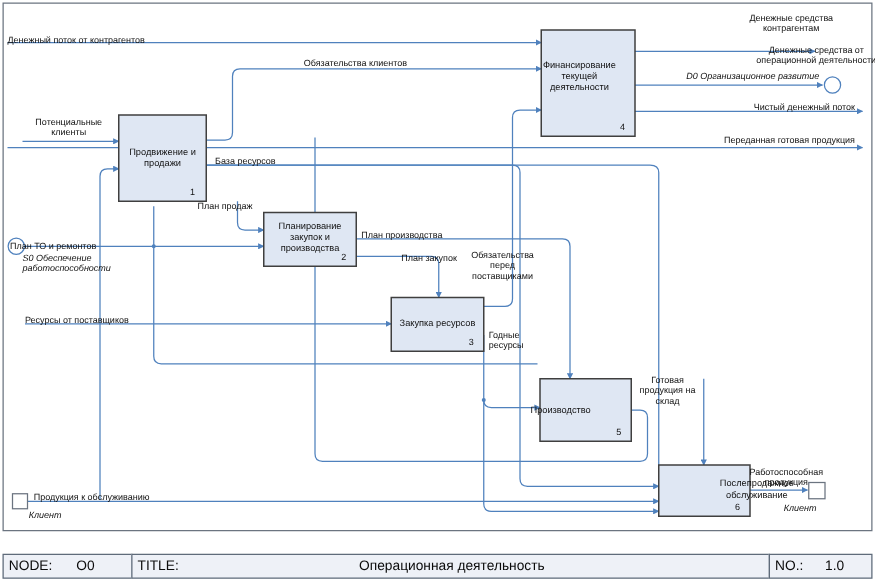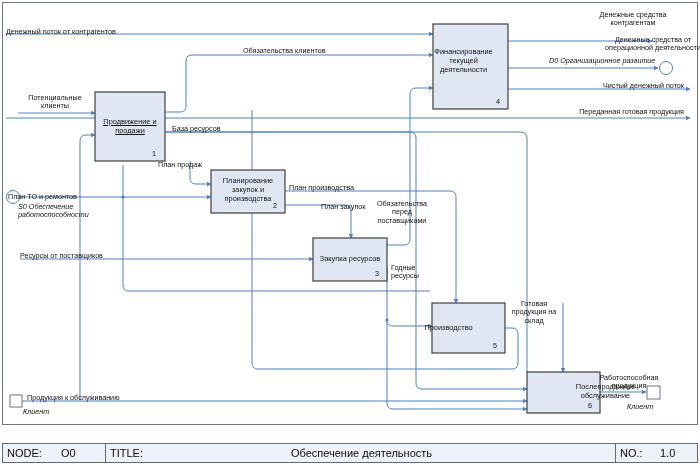--- a/index.html
+++ b/index.html
@@ -92,21 +92,21 @@
     <g>
       <rect x="95" y="92" width="70" height="69" fill="#dfe7f3" stroke="#3f3f3f" stroke-width="1.2"></rect>
       <rect x="211" y="170" width="74" height="43" fill="#dfe7f3" stroke="#3f3f3f" stroke-width="1.2"></rect>
       <rect x="313" y="238" width="74" height="43" fill="#dfe7f3" stroke="#3f3f3f" stroke-width="1.2"></rect>
       <rect x="433" y="24" width="75" height="85" fill="#dfe7f3" stroke="#3f3f3f" stroke-width="1.2"></rect>
       <rect x="432" y="303" width="73" height="50" fill="#dfe7f3" stroke="#3f3f3f" stroke-width="1.2"></rect>
       <rect x="527" y="372" width="73" height="41" fill="#dfe7f3" stroke="#3f3f3f" stroke-width="1.2"></rect>
     </g>
   </svg>
 
-  <div class="boxtext" style="left:95px;top:117px;width:70px;text-decoration:underline;">Продвижение и
+  <div class="boxtext" style="left:95px;top:117px;width:70px;">Продвижение и
 продажи</div>
   <div class="boxnum" style="left:152px;top:149px;">1</div>
 
   <div class="boxtext" style="left:211px;top:176px;width:74px;">Планирование
 закупок и
 производства</div>
   <div class="boxnum" style="left:273px;top:201px;">2</div>
 
   <div class="boxtext" style="left:313px;top:254px;width:74px;">Закупка ресурсов</div>
   <div class="boxnum" style="left:375px;top:269px;">3</div>
@@ -178,21 +178,21 @@
   <div class="lbl r" style="left:530px;top:108px;width:154px;">Переданная готовая продукция</div>
 
   <div id="titleblock">
     <div class="tbcell" style="left:0px;top:18px;width:104px;">
       <span class="tbinner" style="left:4px;">NODE:</span>
       <span class="tbinner" style="left:58px;">O0</span>
     </div>
 
     <div class="tbcell" style="left:103px;top:18px;width:511px;">
       <span class="tbinner" style="left:4px;">TITLE:</span>
-      <span class="tbinner" style="left:0px;width:511px;text-align:center;">Обеспечение деятельность</span>
+      <span class="tbinner" style="left:0px;width:511px;text-align:center;">Операционная деятельность</span>
     </div>
 
     <div class="tbcell" style="left:613px;top:18px;width:83px;">
       <span class="tbinner" style="left:4px;">NO.:</span>
       <span class="tbinner" style="left:44px;">1.0</span>
     </div>
   </div>
 
 </div>
 

